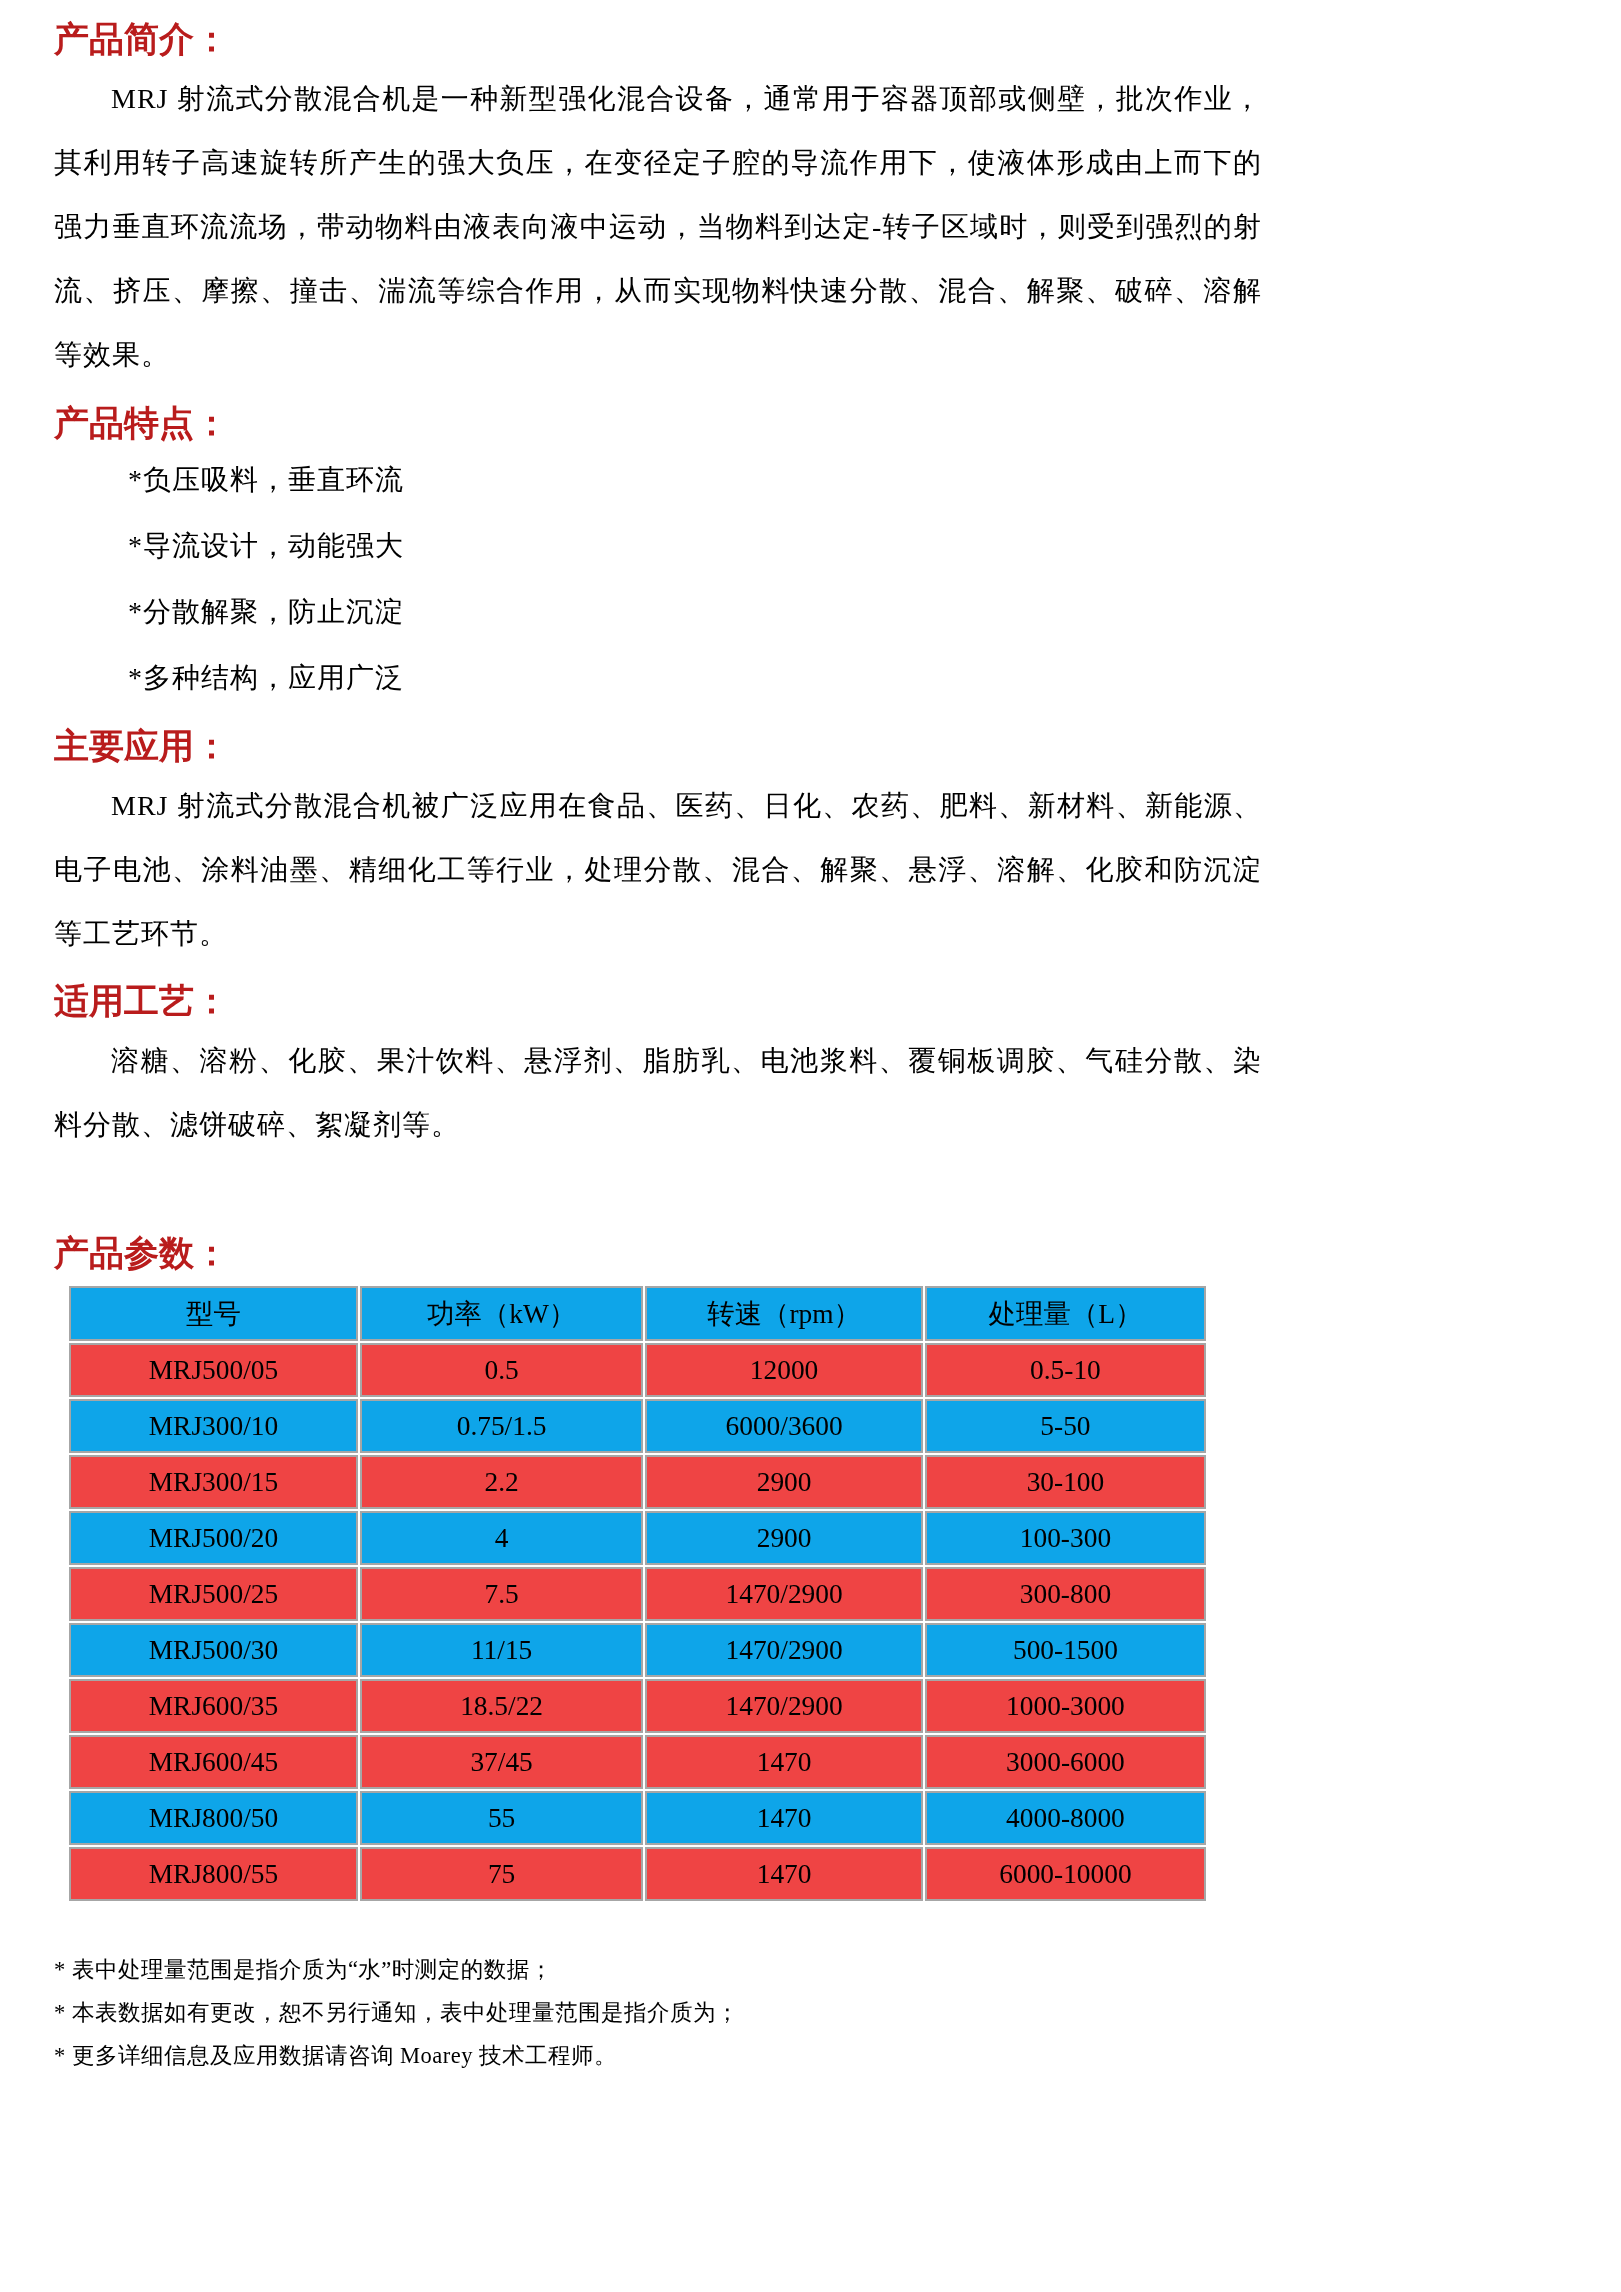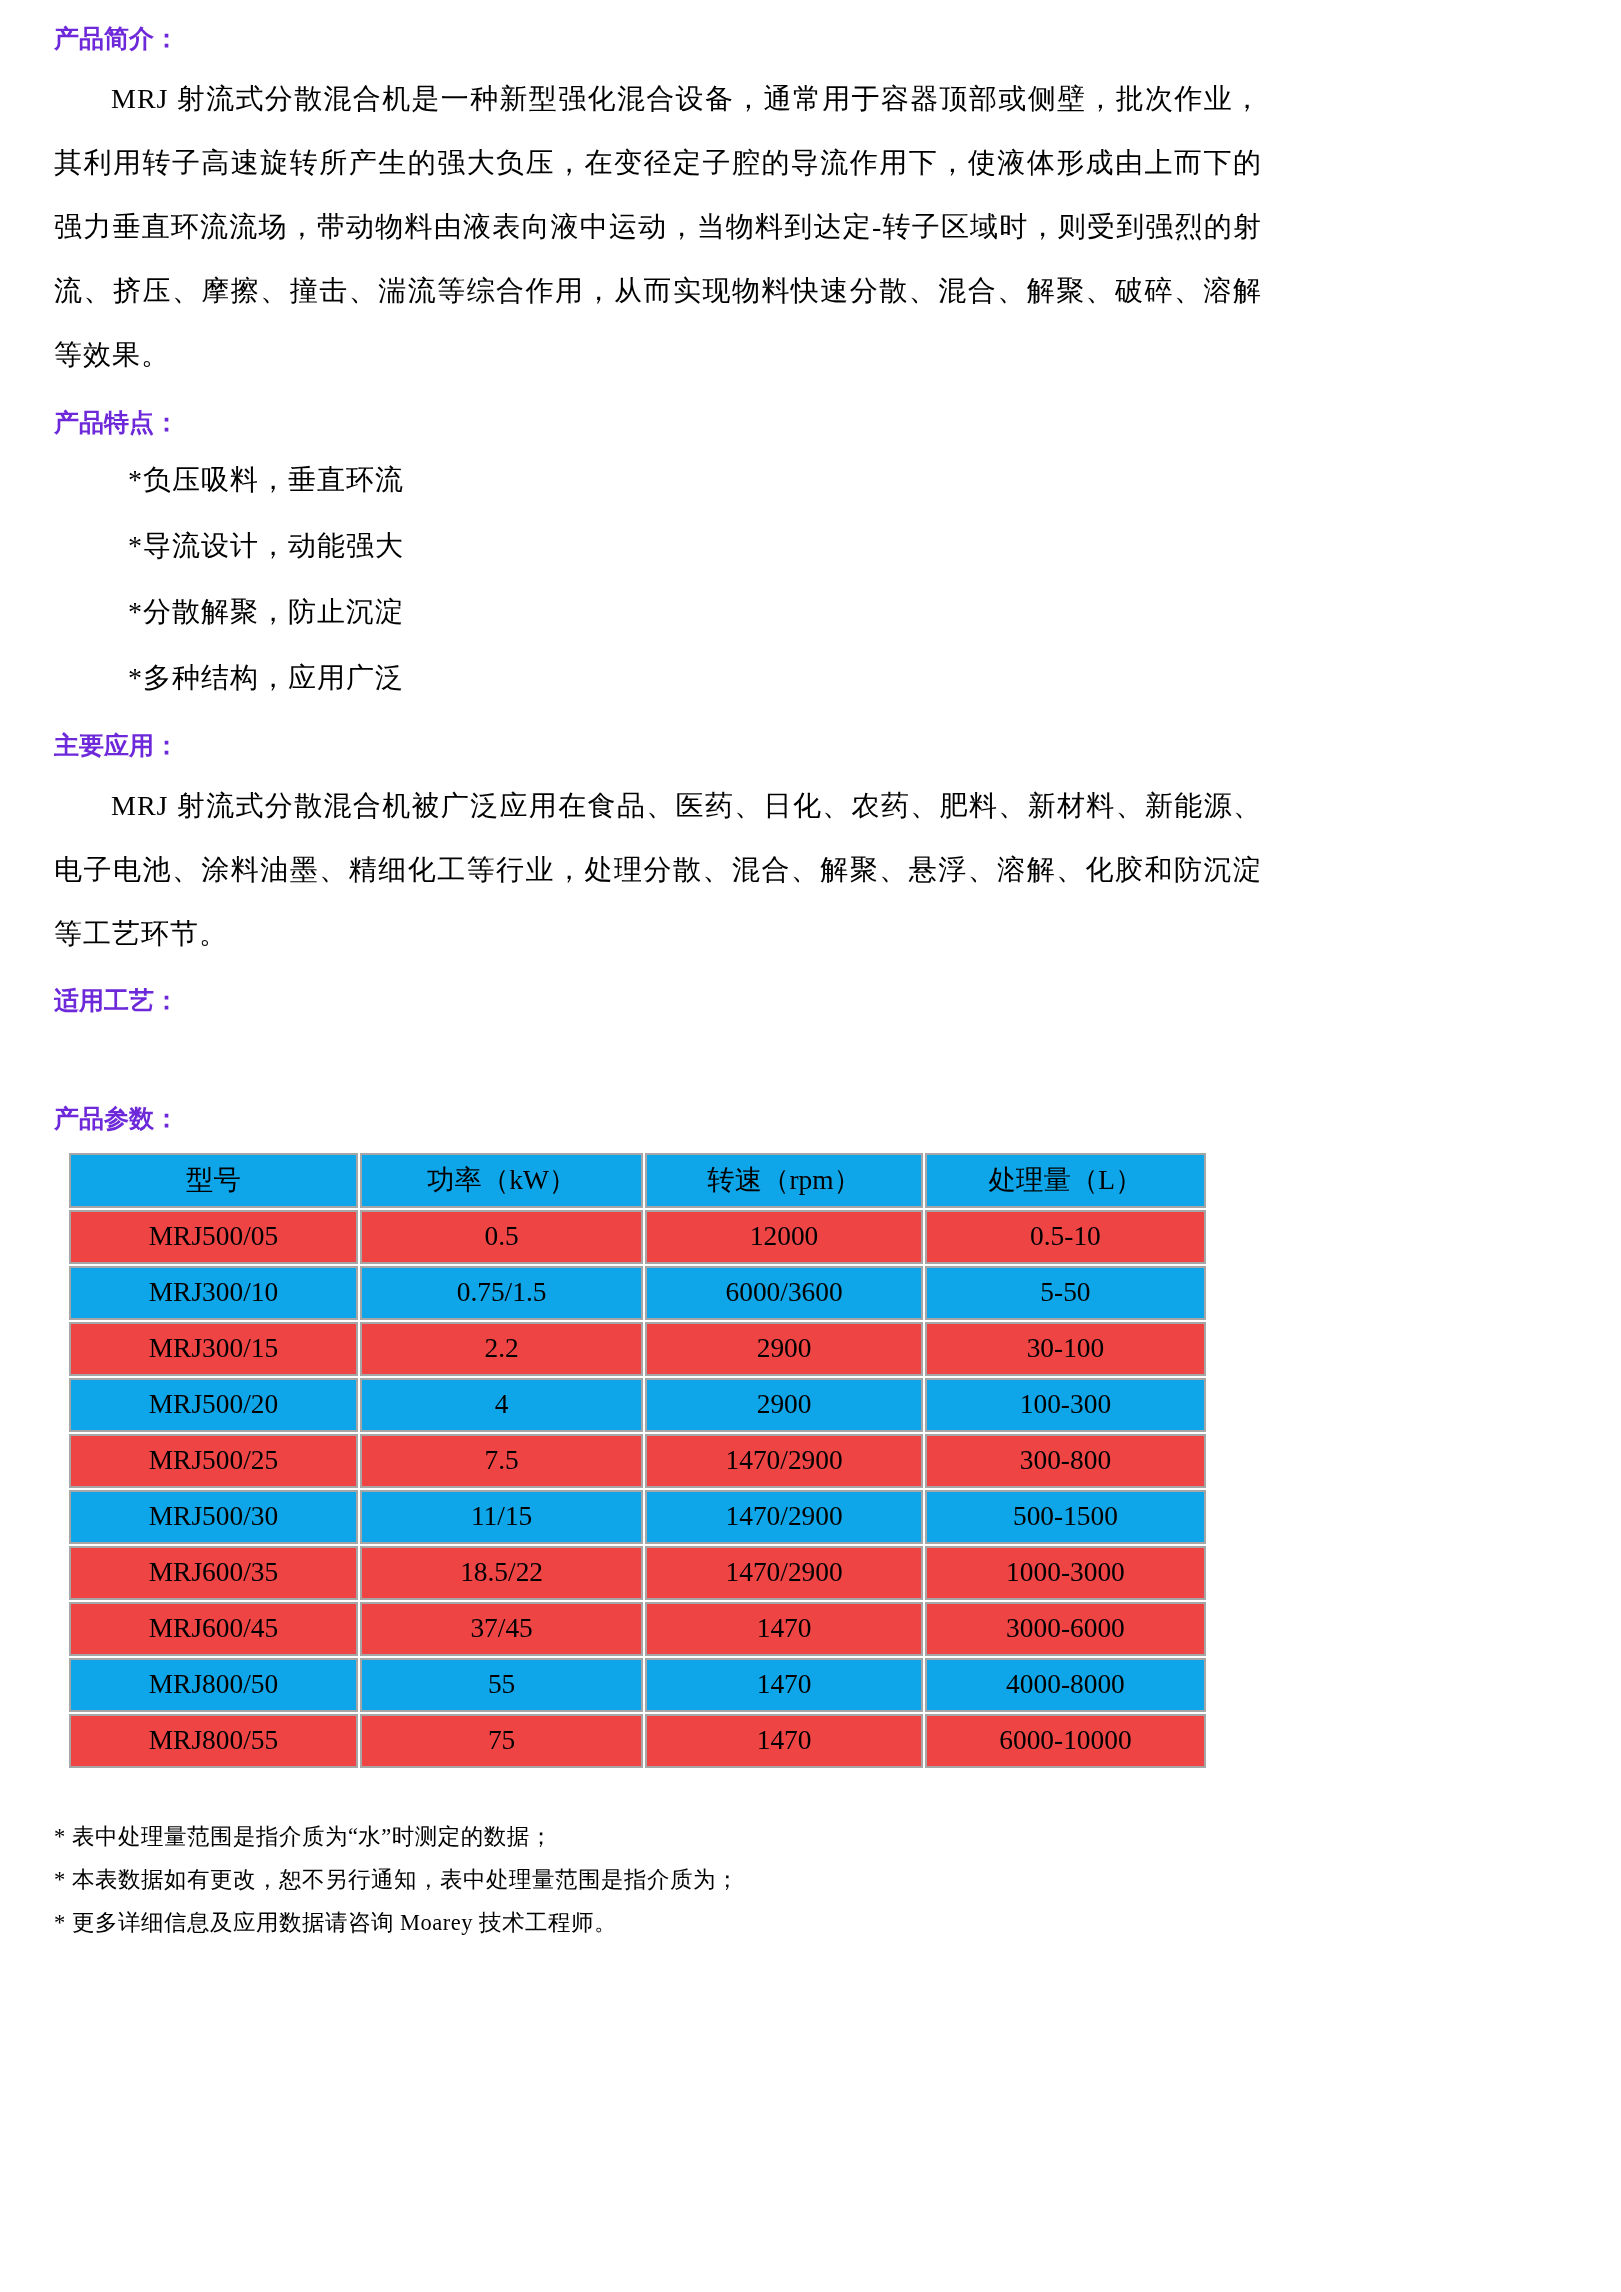--- a/index.html
+++ b/index.html
@@ -15,23 +15,23 @@
   .content {
     position:absolute;
     left:54px;
     top:15.7px;
     width:1208px;
   }
   h2.sec {
     margin:0;
     font-family:"Liberation Sans","DejaVu Sans",sans-serif;
     font-weight:bold;
-    font-size:25px;
+    font-size:35px;
     line-height:45px;
-    color:#6d28d9;
+    color:#b91c1c;
   }
   h2.mt14 { margin-top:13.7px; }
   h2.mt12 { margin-top:11.8px; }
   h2.mt74 { margin-top:73px; }
   p.body {
     margin:5.9px 0 0 0;
     font-size:28px;
     line-height:64px;
     text-align:justify;
     text-indent:57px;
@@ -90,20 +90,21 @@
         <div class="feature">*负压吸料，垂直环流</div>
         <div class="feature">*导流设计，动能强大</div>
         <div class="feature">*分散解聚，防止沉淀</div>
         <div class="feature">*多种结构，应用广泛</div>
       </div>
 
     <h2 class="sec mt12">主要应用：</h2>
     <p class="body">MRJ 射流式分散混合机被广泛应用在食品、医药、日化、农药、肥料、新材料、新能源、电子电池、涂料油墨、精细化工等行业，处理分散、混合、解聚、悬浮、溶解、化胶和防沉淀等工艺环节。</p>
 
     <h2 class="sec mt12">适用工艺：</h2>
+    <p class="body">溶糖、溶粉、化胶、果汁饮料、悬浮剂、脂肪乳、电池浆料、覆铜板调胶、气硅分散、染料分散、滤饼破碎、絮凝剂等。</p>
 
     <h2 class="sec mt74">产品参数：</h2>
 
     <table class="params">
       <colgroup>
         <col class="c1">
           <col class="c2">
           <col class="c3">
           <col class="c4">
       </colgroup>

